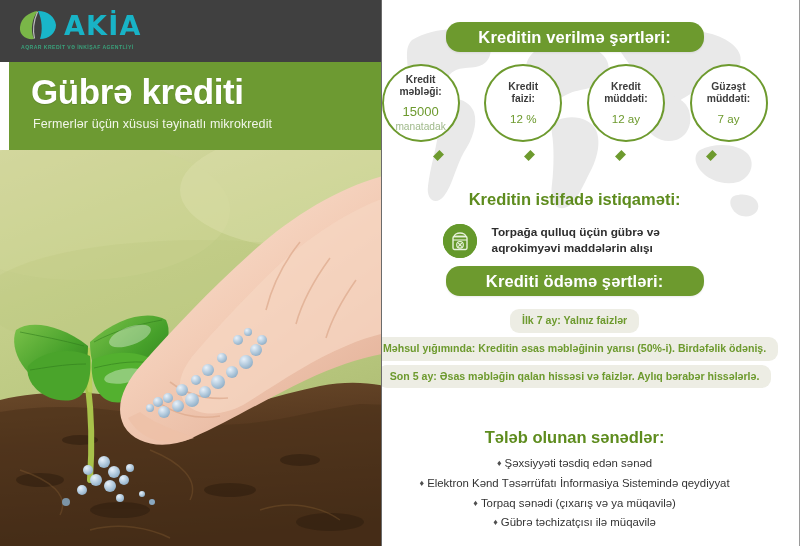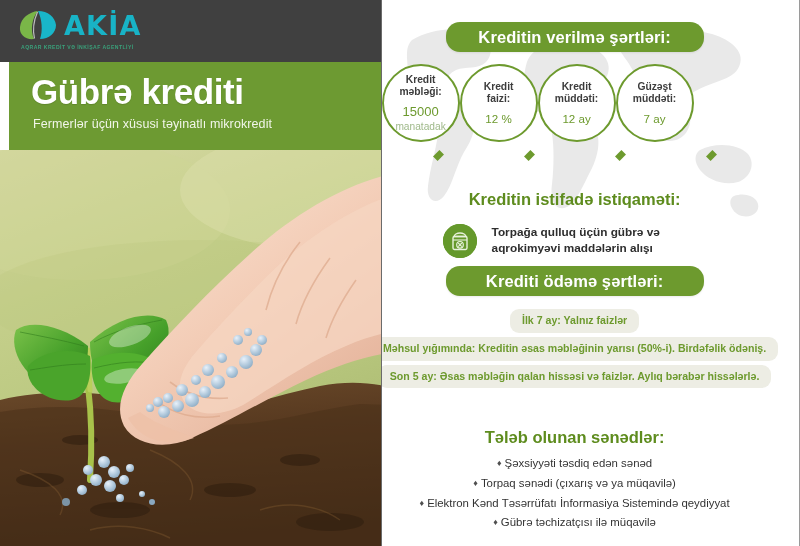--- a/index.html
+++ b/index.html
@@ -60,21 +60,21 @@
     height:30px;display:flex;align-items:center;justify-content:center;
     box-shadow:0 1px 2px rgba(0,0,0,.08);
   }
   .pill-banner span{
     color:#fff;font-size:16.5px;font-weight:700;letter-spacing:.1px;white-space:nowrap;
   }
   #banner-terms{width:258px;}
   #banner-repay{width:258px;}
 
   .circles-row{
-    position:relative;display:flex;justify-content:flex-start;margin-top:12px;
+    position:relative;display:flex;justify-content:space-between;gap:13px;margin-top:12px;
   }
   .circle{
     width:78px;height:78px;border-radius:50%;border:2.2px solid #6d9a2e;background:#fff;
     display:flex;flex-direction:column;align-items:center;justify-content:center;
     box-sizing:border-box;text-align:center;
   }
   .c-label{font-size:10.3px;font-weight:700;color:#3c3c3c;line-height:1.22;}
   .c-value{font-size:11.6px;font-weight:400;color:#6d9a2e;margin-top:6px;line-height:1.15;}
   .c-value.big{font-size:13px;}
   .c-note{font-size:10.2px;color:#9fb98a;line-height:1.15;margin-top:1px;}
@@ -361,21 +361,21 @@
       <div class="repay-list">
         <div class="repay-item">İlk 7 ay: Yalnız faizlər</div>
         <div class="repay-item">Məhsul yığımında: Kreditin əsas məbləğinin yarısı (50%-i). Birdəfəlik ödəniş.</div>
         <div class="repay-item">Son 5 ay: Əsas məbləğin qalan hissəsi və faizlər. Aylıq bərabər hissələrlə.</div>
       </div>
 
       <div class="docs-block" style="margin-top:40px;">
         <h2 class="section-title" id="title-docs">Tələb olunan sənədlər:</h2>
         <ul class="docs-list">
           <li><span class="bullet">♦</span><span>Şəxsiyyəti təsdiq edən sənəd</span></li>
+          <li><span class="bullet">♦</span><span>Elektron Kənd Təsərrüfatı İnformasiya Sistemində qeydiyyat</span></li>
           <li><span class="bullet">♦</span><span>Torpaq sənədi (çıxarış və ya müqavilə)</span></li>
-          <li><span class="bullet">♦</span><span>Elektron Kənd Təsərrüfatı İnformasiya Sistemində qeydiyyat</span></li>
           <li><span class="bullet">♦</span><span>Gübrə təchizatçısı ilə müqavilə</span></li>
         </ul>
       </div>
 
     </div>
   </div>
 </div>
 
 </body></html>

